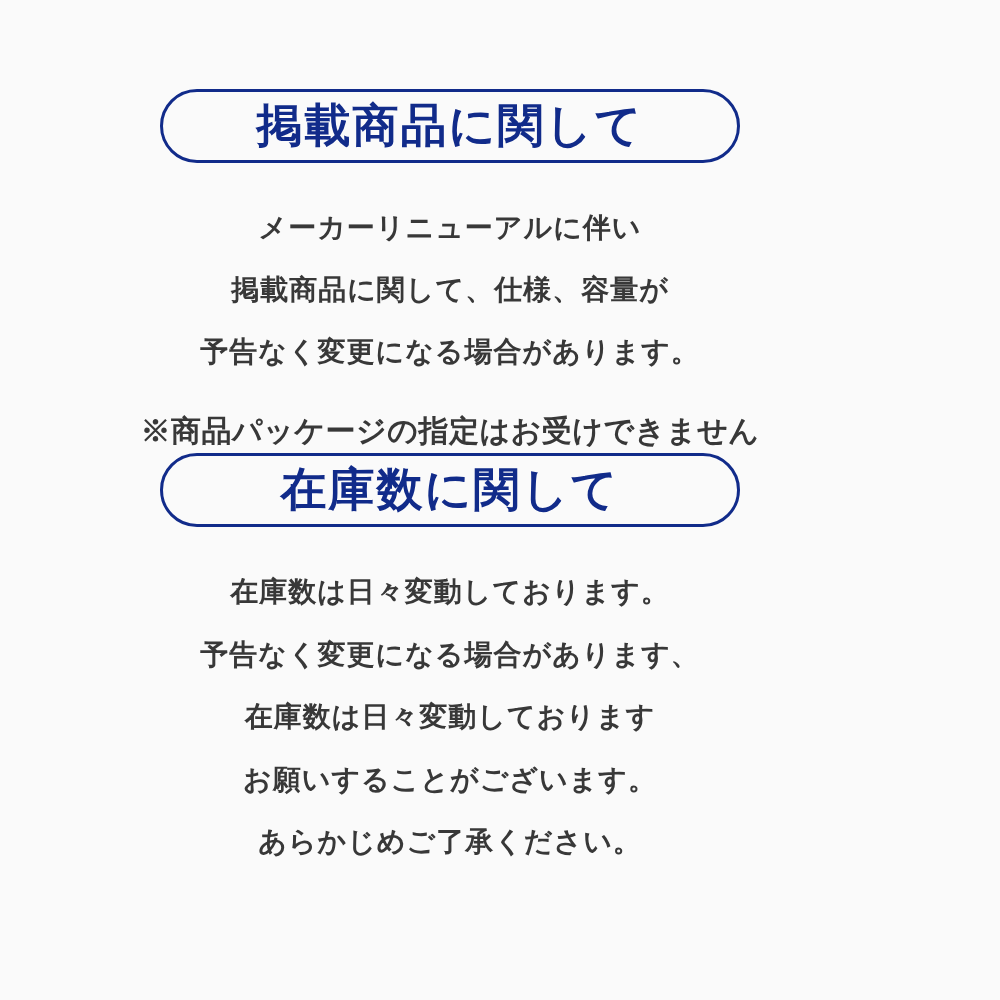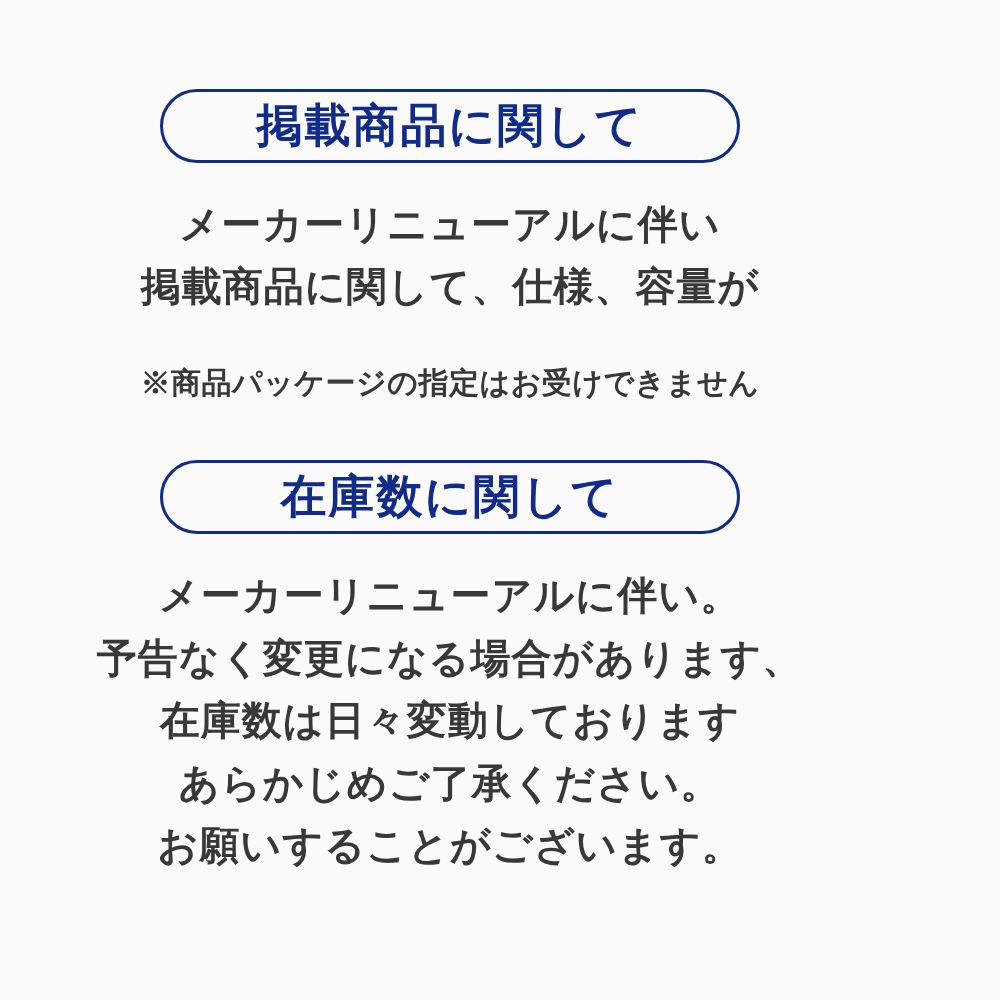--- a/index.html
+++ b/index.html
@@ -6,55 +6,55 @@
     margin: 0;
     padding: 0;
     background: #fafafa;
   }
   .page {
     position: relative;
     width: 900px;
     height: 1000px;
     background: #fafafa;
     overflow: hidden;
-    font-family: Liberation Mono, monospace;
+    font-family: Liberation Serif, serif;
     display: flex;
     flex-direction: column;
     align-items: center;
   }
   .pill {
     box-sizing: border-box;
     width: 580px;
     height: 74px;
     border: 3px solid #112b8a;
     border-radius: 40px;
     display: flex;
     align-items: center;
     justify-content: center;
     color: #112b8a;
     font-size: 46px;
     font-weight: 700;
     letter-spacing: 2px;
     background: transparent;
   }
   .pill-1 { margin-top: 89px; }
-  .pill-2 { margin-top: 53px; }
+  .pill-2 { }
   .body-text {
     color: #383838;
     font-weight: 700;
-    font-size: 40px;
+    font-size: 28px;
     line-height: 62px;
     text-align: center;
     letter-spacing: 1px;
     white-space: nowrap;
   }
   .body-1 { margin-top: 34px; }
   .body-2 { margin-top: 34px; line-height: 62.5px; }
   .note-text {
-    margin-top: 42px;
+    margin-top: 26px;
     color: #383838;
     font-weight: 700;
     font-size: 30px;
     line-height: 44px;
     text-align: center;
     letter-spacing: 0.5px;
     white-space: nowrap;
   }
 </style>
 </head>
@@ -62,29 +62,30 @@
 
 <div class="page">
 
   <div class="pill pill-1">
     <span>掲載商品に関して</span>
   </div>
 
   <div class="body-text body-1">
     <div>メーカーリニューアルに伴い</div>
     <div>掲載商品に関して、仕様、容量が</div>
+    <div>予告なく変更になる場合があります。</div>
   </div>
 
   <div class="note-text">※商品パッケージの指定はお受けできません</div>
 
   <div class="pill pill-2">
     <span>在庫数に関して</span>
   </div>
 
   <div class="body-text body-2">
-    <div>メーカーリニューアルに伴い。</div>
+    <div>在庫数は日々変動しております。</div>
     <div>予告なく変更になる場合があります、</div>
     <div>在庫数は日々変動しております</div>
+    <div>お願いすることがございます。</div>
     <div>あらかじめご了承ください。</div>
-    <div>お願いすることがございます。</div>
   </div>
 
 </div>
 
 </body></html>

